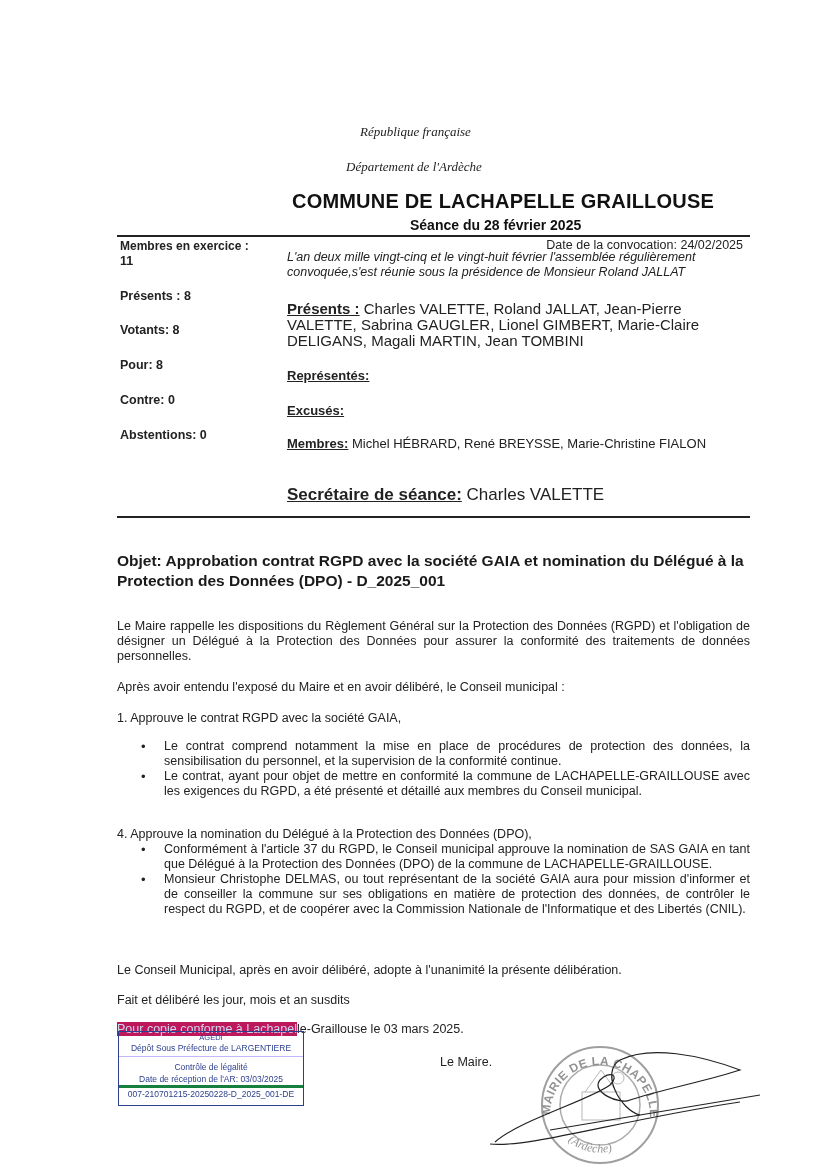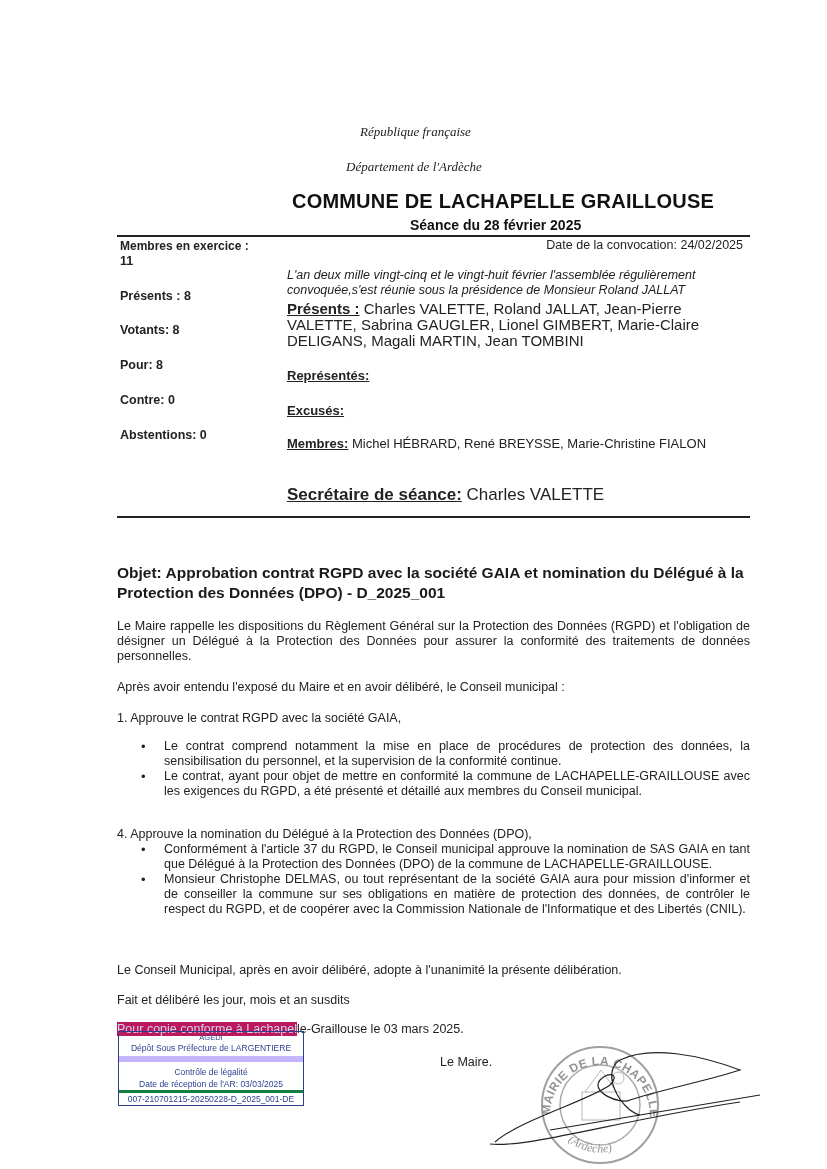--- a/index.html
+++ b/index.html
@@ -14,21 +14,21 @@
   .txt { font-size: 12.5px; color: #222; line-height: 15px; }
   .it { font-style: italic; }
   .u { text-decoration: underline; font-weight: bold; }
   .just { text-align: justify; }
   .objet { font-weight: bold; font-size: 15.5px; line-height: 20px; color: #1a1a1a; }
   ul.b { margin: 0; padding: 0; list-style: none; }
   ul.b li { position: relative; padding-left: 0; }
   ul.b li::before { content: "\2022"; position: absolute; left: -23px; top: 0; font-size: 13px; }
   .stamp-box { position: absolute; border: 1.5px solid #2b3f8f; color: #2b3f8f;
                font-size: 8.5px; text-align: center; background: rgba(255,255,255,0.0); }
-  .stamp-box .row { border-bottom: 6px solid #c4b5fd; }
+  .stamp-box .row { border-bottom: 1px solid #c4b5fd; }
   .stamp-box .row:last-child { border-bottom: none; }
   .highlight { background: #be185d; color: #cfd6f0; }
 </style>
 </head>
 <body>
 
 <div class="abs serif-it" style="left:360px; top:124px;">République française</div>
 <div class="abs serif-it" style="left:346px; top:159px;">Département de l'Ardèche</div>
 <div class="abs title" style="left:292px; top:190px;">COMMUNE DE LACHAPELLE GRAILLOUSE</div>
 <div class="abs subtitle" style="left:410px; top:217px;">Séance du 28 février 2025</div>
@@ -36,40 +36,40 @@
 
 <div class="abs left-label" style="left:120px; top:239px; font-size:12px;">Membres en exercice :</div>
 <div class="abs left-label" style="left:120px; top:254px;">11</div>
 <div class="abs left-label" style="left:120px; top:289px;">Présents : 8</div>
 <div class="abs left-label" style="left:120px; top:323px;">Votants: 8</div>
 <div class="abs left-label" style="left:120px; top:358px;">Pour: 8</div>
 <div class="abs left-label" style="left:120px; top:393px;">Contre: 0</div>
 <div class="abs left-label" style="left:120px; top:428px;">Abstentions: 0</div>
 
 <div class="abs txt" style="left:287px; top:238px; width:456px; text-align:right;">Date de la convocation: 24/02/2025</div>
-<div class="abs txt it" style="left:287px; top:268px; width:440px;font-style:italic;">L'an deux mille vingt-cinq et le vingt-huit février l'assemblée régulièrement convoquée,s'est réunie sous la présidence de Monsieur Roland JALLAT</div>
+<div class="abs txt it" style="left:287px; top:250px; width:440px;font-style:italic;">L'an deux mille vingt-cinq et le vingt-huit février l'assemblée régulièrement convoquée,s'est réunie sous la présidence de Monsieur Roland JALLAT</div>
 
 <div class="abs txt" style="left:287px; top:301px; width:460px; font-size:15px; line-height:16px;">
   <span class="u">Présents :</span><span> Charles VALETTE, Roland JALLAT, Jean-Pierre VALETTE, Sabrina GAUGLER, Lionel GIMBERT, Marie-Claire DELIGANS, Magali MARTIN, Jean TOMBINI</span>
 </div>
 <div class="abs txt" style="left:287px; top:368px; font-size:13px;">
   <span class="u">Représentés:</span>
 </div>
 <div class="abs txt" style="left:287px; top:403px; font-size:13px;">
   <span class="u">Excusés:</span>
 </div>
 <div class="abs txt" style="left:287px; top:436px; width:420px; font-size:13px; line-height:16px;">
   <span class="u">Membres:</span><span>  Michel HÉBRARD, René BREYSSE, Marie-Christine FIALON</span>
 </div>
 <div class="abs txt" style="left:287px; top:487px; font-size:17px;">
   <span class="u">Secrétaire de séance:</span><span> Charles VALETTE</span>
 </div>
 <div class="rule" style="left:117px; top:516px; width:633px;"></div>
 
-<div class="abs objet" style="left:117px; top:551px; width:640px;margin-top:12px;">
+<div class="abs objet" style="left:117px; top:551px; width:640px;">
   <div>Objet: Approbation contrat RGPD avec la société GAIA et nomination du Délégué à la</div>
   <div>Protection des Données (DPO) - D_2025_001</div>
 </div>
 
 <div class="abs txt just" style="left:117px; top:619px; width:633px;">Le Maire rappelle les dispositions du Règlement Général sur la Protection des Données (RGPD) et l'obligation de désigner un Délégué à la Protection des Données pour assurer la conformité des traitements de données personnelles.</div>
 <div class="abs txt" style="left:117px; top:680px; width:633px;">Après avoir entendu l'exposé du Maire et en avoir délibéré, le Conseil municipal :</div>
 <div class="abs txt" style="left:117px; top:711px; width:633px;">1. Approuve le contrat RGPD avec la société GAIA,</div>
 
 <ul class="abs b txt just" style="left:164px; top:739px; width:586px;">
   <li>Le contrat comprend notamment la mise en place de procédures de protection des données, la sensibilisation du personnel, et la supervision de la conformité continue.</li>

